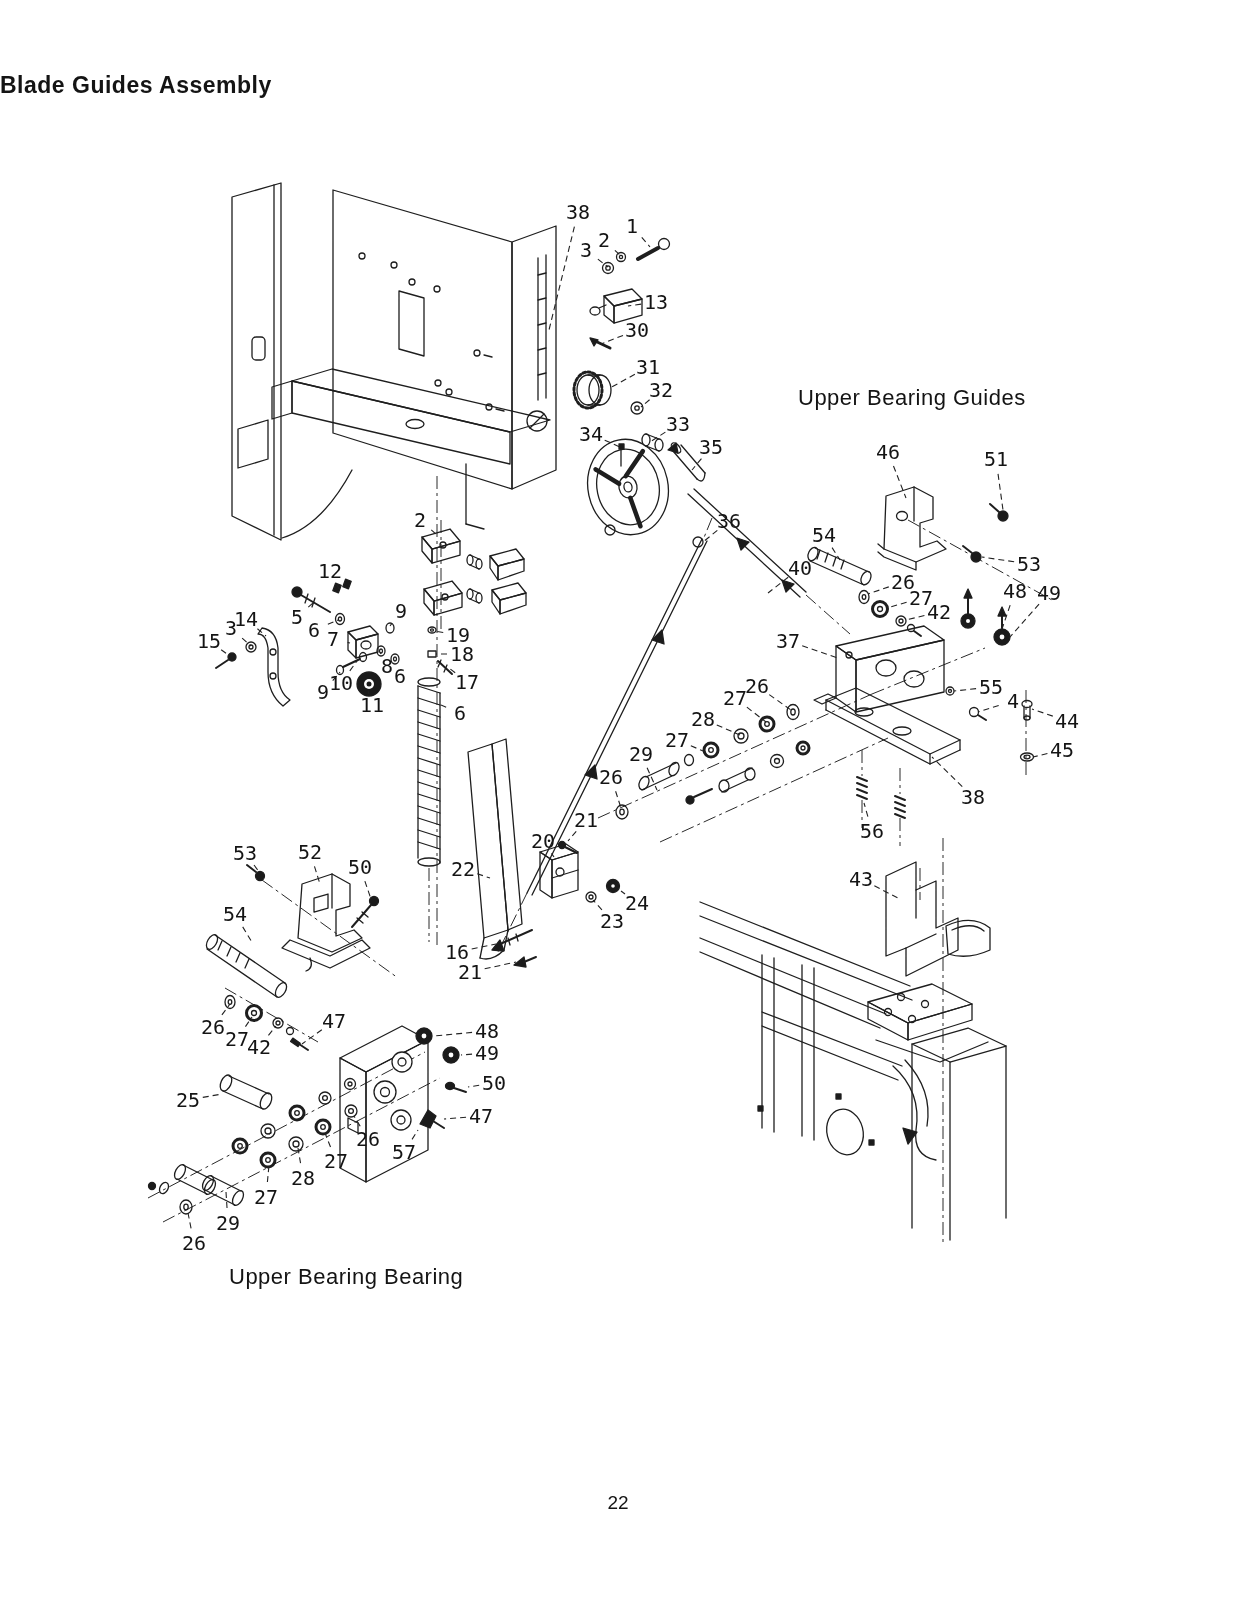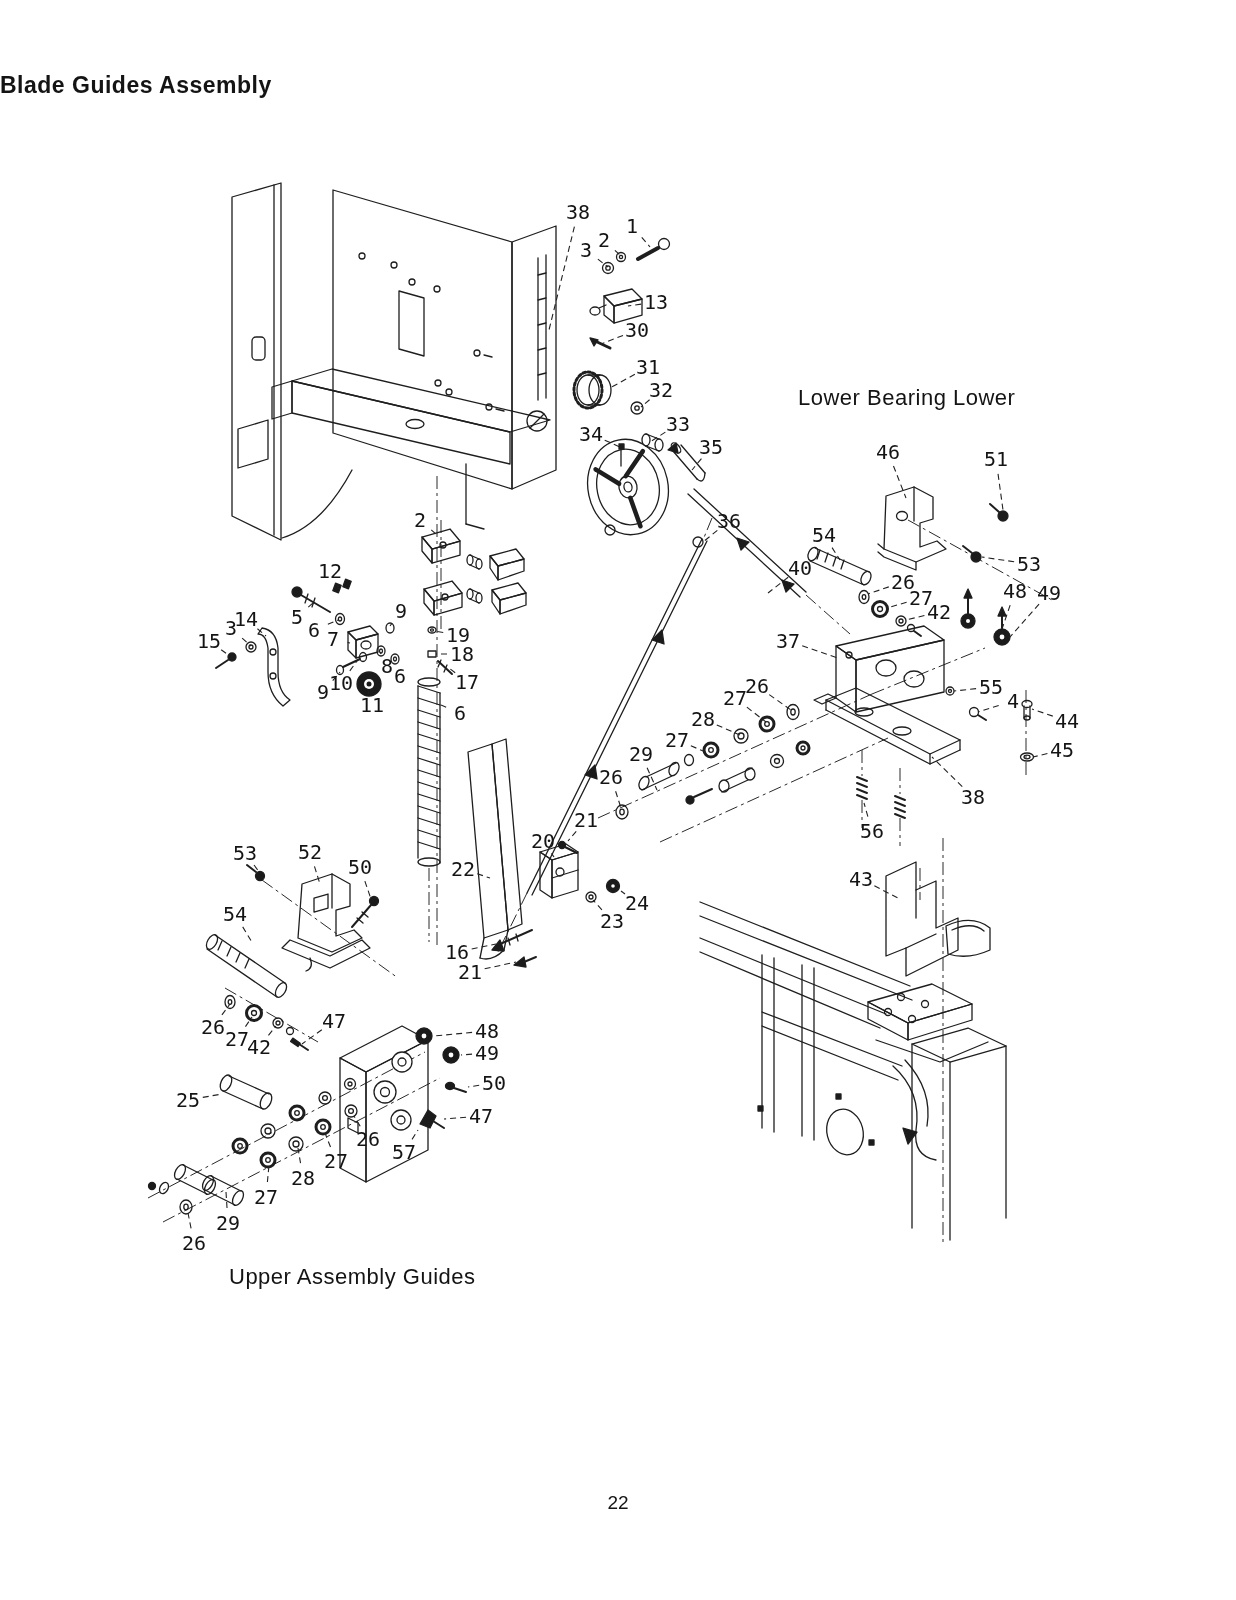--- a/index.html
+++ b/index.html
@@ -18,22 +18,22 @@
   .cdash line, .cdash path{stroke:#2a2a2a;stroke-width:1;fill:none;stroke-dasharray:13,4,3,4;}
   .leader{stroke:#222;stroke-width:1.1;fill:none;stroke-dasharray:6,4;}
   .callout{font-family:"DejaVu Sans Mono", monospace;font-size:20px;fill:#141414;
            text-anchor:middle;dominant-baseline:central;}
 </style>
 </head>
 <body>
 
 <div class="sheet">
   <div class="title">Blade Guides Assembly</div>
-  <div class="seclabel lower">Lower Bearing Lower</div>
-  <div class="seclabel upper">Upper Assembly Guides</div>
+  <div class="seclabel lower">Upper Bearing Guides</div>
+  <div class="seclabel upper">Upper Bearing Bearing</div>
   <div class="pagenum">22</div>
 
   <svg class="art" width="1236" height="1600" viewBox="0 0 1236 1600">
 
     <g class="cdash">
       <line x1="437" y1="476" x2="437" y2="946"></line>
       <line x1="441" y1="520" x2="441" y2="632"></line>
       <line x1="943" y1="838" x2="943" y2="1244"></line>
       <line x1="908" y1="520" x2="1052" y2="600"></line>
       <line x1="598" y1="818" x2="872" y2="694"></line>

